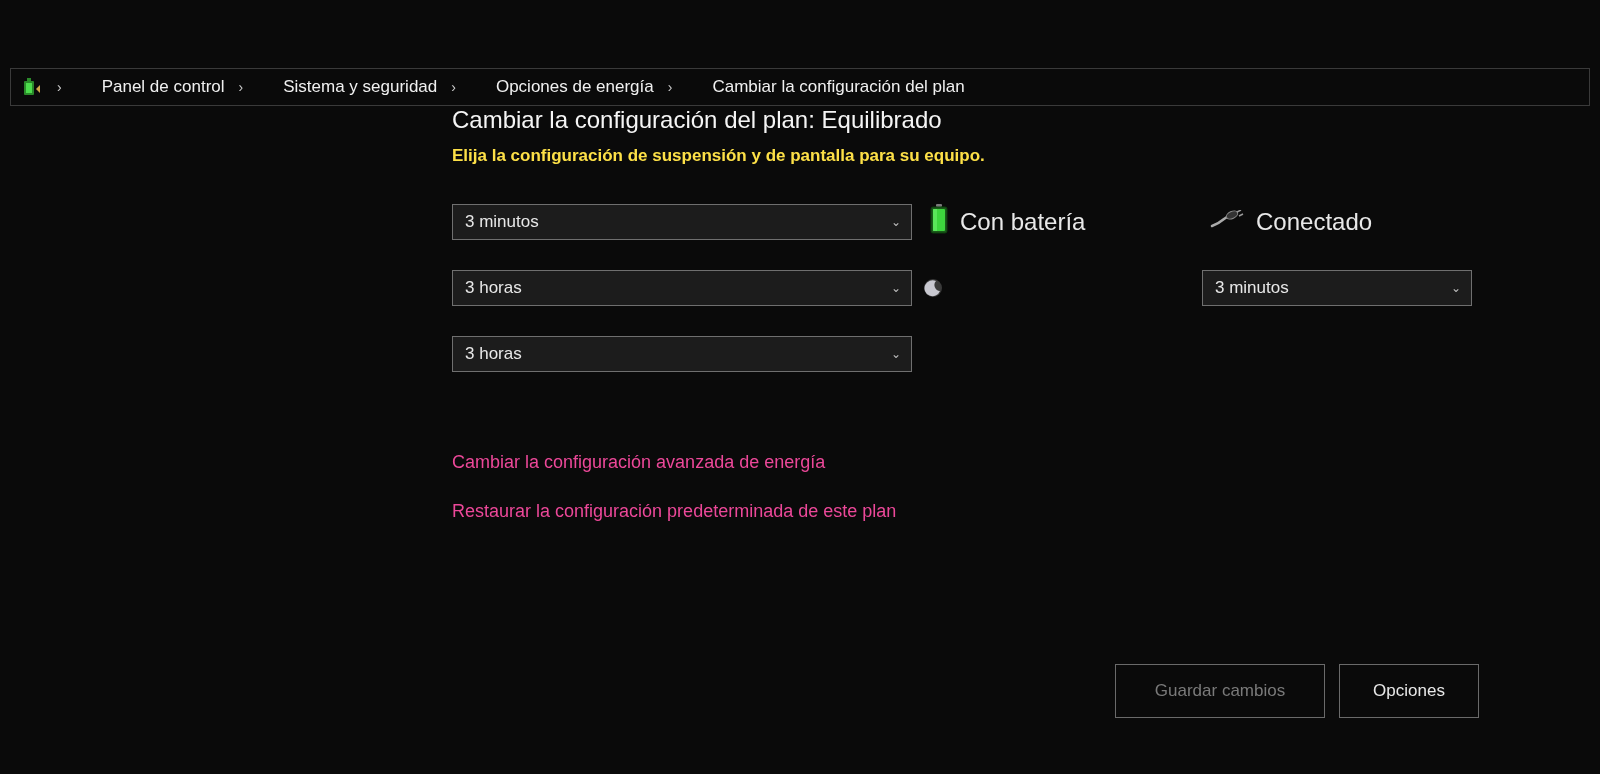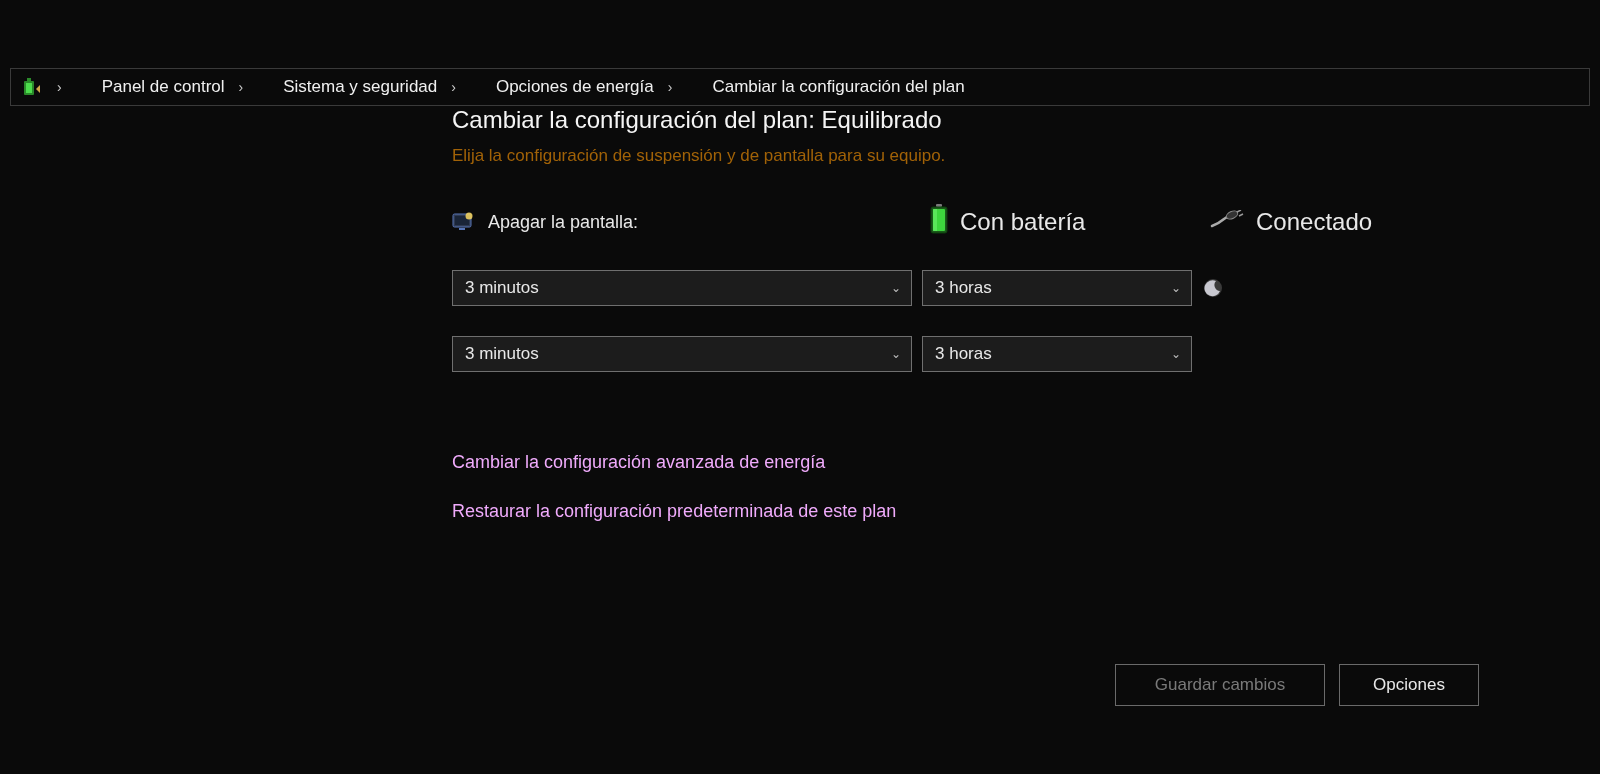--- a/index.html
+++ b/index.html
@@ -52,22 +52,22 @@
       max-width: 1050px;
     }
     .page-title {
       font-size: 24px;
       font-weight: 400;
       color: #f5f5f5;
       margin-bottom: 12px;
     }
     .page-subtitle {
       font-size: 17px;
-      font-weight: 400;
-      color: #a16207;
+      font-weight: 700;
+      color: #fde047;
       margin-bottom: 38px;
     }
     
     
     .settings-grid {
       display: grid;
       grid-template-columns: 460px 270px 270px;
       column-gap: 10px;
       row-gap: 30px;
       align-items: center;
@@ -118,21 +118,21 @@
     .col-header-2 {
       grid-column: 3;
       grid-row: 1;
     }
     
     
     .links {
       margin-top: 80px;
     }
     .link {
-      color: #f0abfc;
+      color: #ec4899;
       font-size: 18px;
       cursor: pointer;
       margin-bottom: 28px;
       display: block;
     }
     
     
     .button-row {
       position: absolute;
       left: 1115px;
@@ -142,21 +142,21 @@
     }
     .btn {
       border: 1px solid #6a6a6a;
       background: transparent;
       color: #e8e8e8;
       font-size: 17px;
       padding: 8px 24px;
       cursor: pointer;
       font-family: inherit;
       min-width: 140px;
-      height: 42px;
+      height: 54px;
     }
     .btn.disabled {
       color: #7a7a7a;
       cursor: default;
       min-width: 210px;
     }
   </style>
 </head>
 <body>
 
@@ -202,31 +202,20 @@
         <svg viewBox="0 0 34 20" width="34" height="20">
           <path d="M2 16 Q 8 14 14 9 L20 5" stroke="#aaa" stroke-width="2.5" fill="none" stroke-linecap="round"></path>
           <ellipse cx="22" cy="5" rx="6" ry="3.5" fill="#333" stroke="#888" stroke-width="1" transform="rotate(-25 22 5)"></ellipse>
           <line x1="27" y1="2" x2="31" y2="0" stroke="#999" stroke-width="1.5"></line>
           <line x1="29" y1="6" x2="33" y2="4" stroke="#999" stroke-width="1.5"></line>
         </svg>
       </span>
       <span>Conectado</span>
     </div>
 
-    <div class="row-label">
-      <span class="icon-box">
-        <svg viewBox="0 0 22 22" width="22" height="22">
-          <rect x="1" y="3" width="18" height="13" rx="1.5" fill="#2f3a52" stroke="#5876b8" stroke-width="1"></rect>
-          <rect x="3" y="5" width="14" height="9" fill="#1a2538"></rect>
-          <rect x="7" y="17" width="6" height="2" fill="#5876b8"></rect>
-          <circle cx="17" cy="5" r="3.5" fill="#f0d060" opacity="0.9"></circle>
-        </svg>
-      </span>
-      <span>Apagar la pantalla:</span>
-    </div>
     <div class="dropdown">
       <span>3 minutos</span>
       <span class="dropdown-caret">⌄</span>
     </div>
     <div class="dropdown">
       <span>3 horas</span>
       <span class="dropdown-caret">⌄</span>
     </div>
 
     <div class="row-label">

